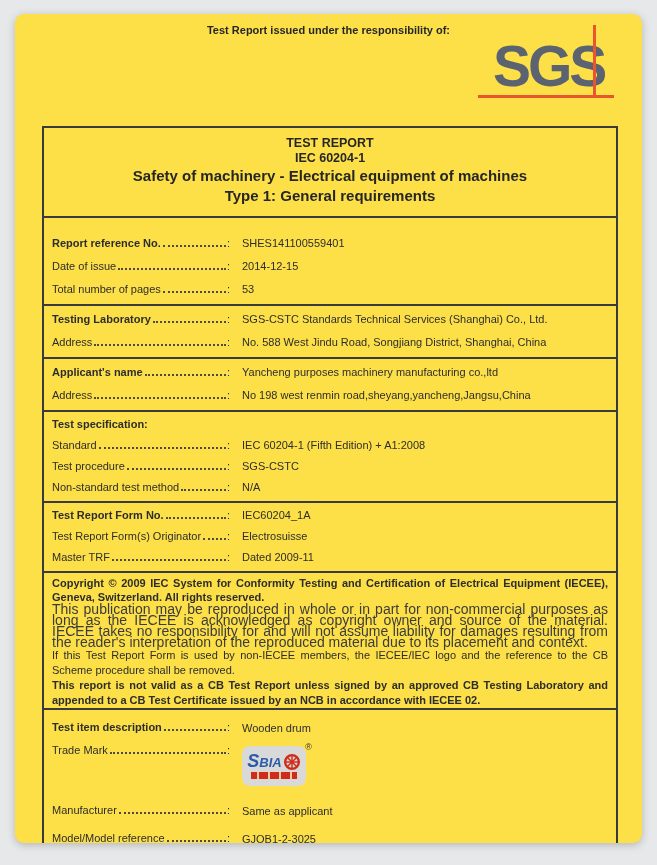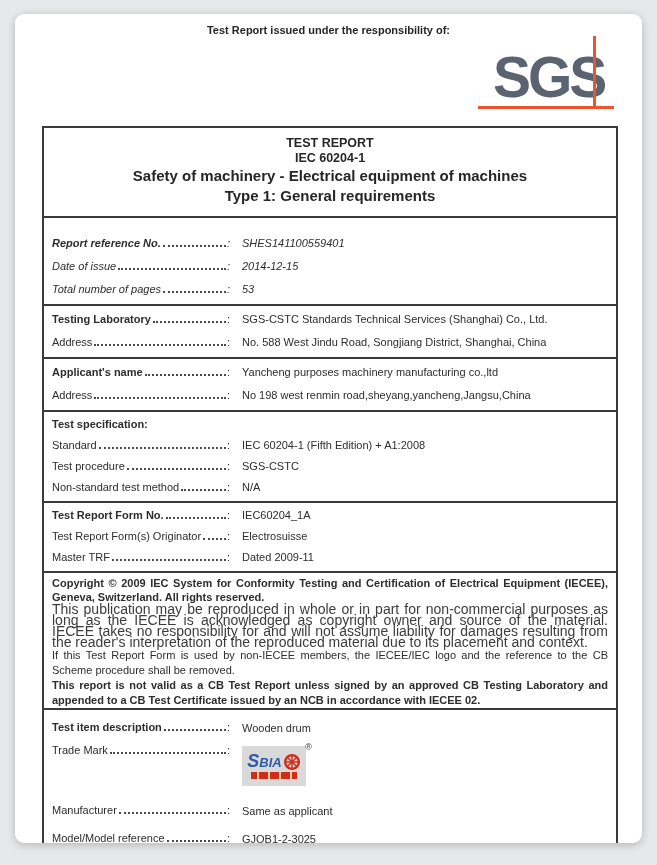--- a/index.html
+++ b/index.html
@@ -4,52 +4,52 @@
 <style>
   html,body{margin:0;padding:0;}
   body{
     width:657px;height:865px;overflow:hidden;
     background:#e7e8e9;
     font-family:"Liberation Sans", sans-serif;
     color:#2d2d2d;
   }
   .page{
     position:absolute;left:15px;top:14px;width:627px;height:829px;
-    background:#ffffff;border-radius:9px;
+    background:#fde047;border-radius:9px;
     box-shadow:0 2px 9px rgba(0,0,0,.22);
     overflow:hidden;
   }
   
   .top-note{
     padding-top:9px;text-align:center;
     font-size:11px;font-weight:bold;line-height:14px;color:#262626;
   }
   
-  .sgs{position:absolute;left:440px;top:16px;width:180px;height:100px;}
+  .sgs{position:absolute;left:440px;top:5px;width:180px;height:100px;}
   .sgs-text{
     position:absolute;left:38px;top:19px;
     font-size:57px;font-weight:bold;letter-spacing:-3px;line-height:1;
     color:#5b6370;
   }
   .sgs-hline{position:absolute;left:23px;top:76px;width:136px;height:3px;background:#e8552e;}
   .sgs-vline{position:absolute;left:138px;top:6px;width:3px;height:70px;background:#e8552e;}
   
   .rtable{
     margin:89px 0 0 27px;width:576px;box-sizing:border-box;
     border:2px solid #3a3a3a;border-bottom:none;
   }
   .sec{border-top:2px solid #3a3a3a;padding:2px 8px 3px 8px;}
   .sec:first-child{border-top:none;}
   
   .sec-head{text-align:center;padding:8px 8px 10px 8px;font-weight:bold;color:#262626;}
   .h-sm{font-size:12.5px;line-height:15px;}
   .h-lg{font-size:15px;line-height:20px;}
   
   .row{display:flex;align-items:center;height:23px;font-size:11px;}
-  .sec1{padding-top:14px;padding-bottom:3px;font-style:italic;}
+  .sec1{padding-top:14px;padding-bottom:3px;}
   .sec4 .row,.sec5 .row{height:21px;}
   .sec7{padding-top:4px;}
   .sec7 .row{height:28px;}
   .sec7 .row.first{height:26px;}
   .sec7 .row.tm-row{height:56px;align-items:flex-start;}
   .sec7 .row.tm-row .lbl{margin-top:4px;}
   .sec7 .val{padding-top:3px;}
   .lbl{width:178px;flex:none;display:flex;align-items:flex-end;}
   .lt{white-space:nowrap;line-height:13px;}
   .lt.bld{font-weight:bold;}
@@ -60,21 +60,21 @@
   
   .sec-copy{padding:3px 8px 0 8px;}
   .cp-bold{font-size:11px;font-weight:bold;line-height:14px;text-align:justify;}
   .cp-small{font-size:14px;line-height:11px;text-align:justify;color:#3c3c3c;}
   .cp-norm{font-size:11px;line-height:15px;text-align:justify;}
   .cp-notice{font-size:11px;font-weight:bold;line-height:15px;text-align:justify;}
   
   .tm-box{position:relative;margin-left:12px;margin-top:4px;width:70px;height:44px;}
   .tm-bg{
     position:absolute;left:0;top:2px;width:64px;height:40px;background:#d9d9d9;
-    display:flex;flex-direction:column;align-items:center;justify-content:center;
+    display:flex;flex-direction:column;align-items:center;justify-content:center;border-radius:8px;
   }
   .tm-line1{display:flex;align-items:center;}
   .tm-text{
     font-weight:bold;font-style:italic;color:#2b5ba8;
     font-size:13px;letter-spacing:0;line-height:14px;
   }
   .tm-text .tm-s{font-size:18px;}
   .tm-wheel{margin-left:1px;}
   .tm-band{
     margin-top:1px;width:46px;height:7px;background:#cf2c1a;

